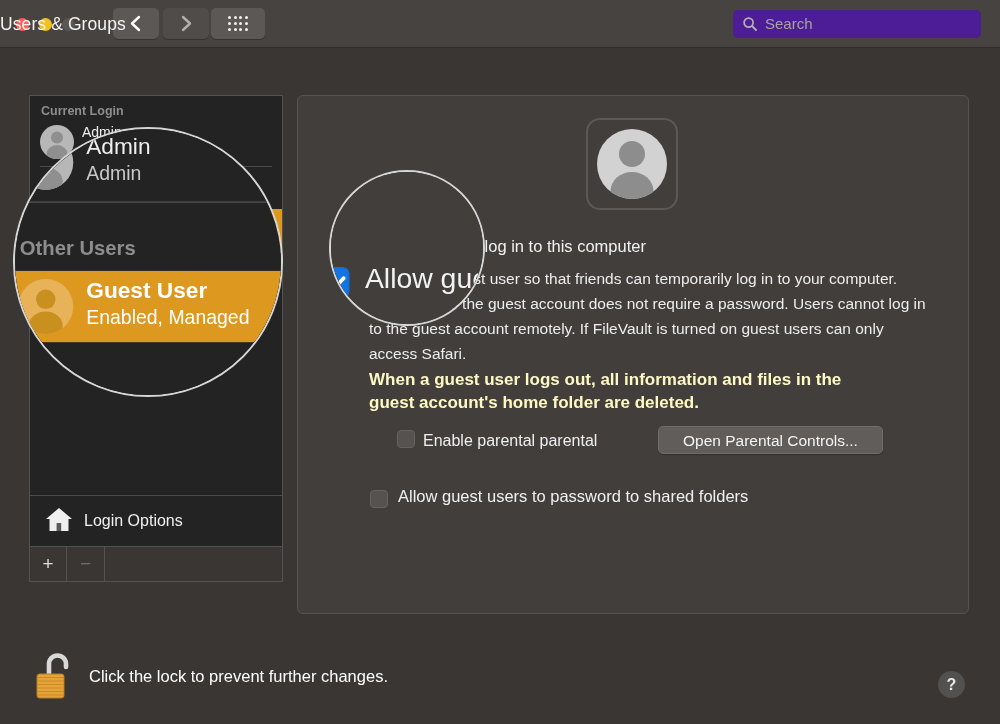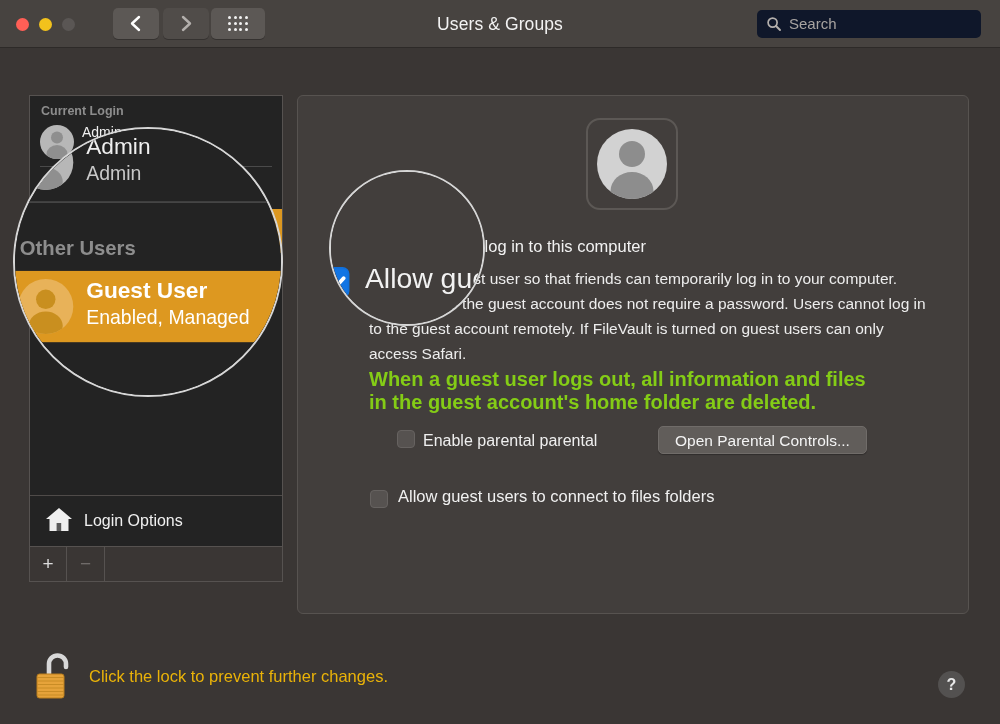--- a/index.html
+++ b/index.html
@@ -75,32 +75,31 @@
     background: #f2f2f2;
     border-radius: 50%;
     display: block;
   }
 
   .win-title {
     position: absolute;
     left: 0; top: 0;
     width: 1000px; height: 48px;
     line-height: 48px;
-    text-align: center;
     color: #f3f3f3;
     font-size: 17.5px;
     font-weight: 500;
     letter-spacing: 0.1px;
   }
 
   .searchfield {
     position: absolute;
     right: 19px; top: 10px;
-    width: 224px; height: 28px;
-    background: #0f172a;
+    width: 248px; height: 28px;
+    background: #4c1d95;
     border-radius: 5px;
     box-sizing: border-box;
   }
   .search-icon {
     position: absolute;
     left: 9px; top: 6px;
     width: 16px; height: 16px;
   }
   .search-ph {
     position: absolute;
@@ -273,43 +272,43 @@
     left: 71px; top: 170px;
     width: 562px;
     font-size: 15.5px;
     line-height: 25px;
     color: #ededed;
   }
   .body-bold {
     position: absolute;
     left: 71px; top: 272px;
     width: 520px;
-    font-size: 20px;
+    font-size: 17px;
     line-height: 23px;
-    color: #84cc16;
+    color: #fef9c3;
     font-weight: 700;
   }
 
   .parental-row {
     position: absolute;
     left: 99px; top: 334px;
     height: 28px;
   }
   .parental-label {
     position: absolute;
     left: 26px; top: 2px;
     font-size: 16px;
     color: #efefef;
     white-space: nowrap;
   }
   .parental-btn {
     position: absolute;
     left: 261px; top: -4px;
     height: 28px;
-    padding: 0 16px;
+    padding: 0 24px;
     line-height: 28px;
     background: #615d5a;
     border: 1px solid #706c69;
     border-radius: 5px;
     color: #f4f4f4;
     font-size: 15.5px;
     white-space: nowrap;
     box-sizing: border-box;
     box-shadow: 0 1px 1px rgba(0,0,0,0.28);
   }
@@ -330,21 +329,21 @@
   .lock-icon {
     position: absolute;
     left: 32px; top: 650px;
     width: 44px; height: 52px;
   }
   .lock-text {
     position: absolute;
     left: 89px; top: 650px;
     height: 52px;
     line-height: 52px;
-    color: #eab308;
+    color: #ffffff;
     font-size: 16.5px;
   }
   .help-btn {
     position: absolute;
     left: 938px; top: 671px;
     width: 27px; height: 27px;
     border-radius: 50%;
     background: #535150;
     color: #e8e8e8;
     font-size: 16px;
@@ -499,21 +498,21 @@
     <div class="body-bold">When a guest user logs out, all information and files in the guest account's home folder are deleted.</div>
 
     <div class="parental-row">
       <div class="cb off"></div>
       <div class="parental-label">Enable parental parental</div>
       <div class="parental-btn">Open Parental Controls...</div>
     </div>
 
     <div class="shared-row">
       <div class="cb off"></div>
-      <div class="shared-label">Allow guest users to connect to files folders</div>
+      <div class="shared-label">Allow guest users to password to shared folders</div>
     </div>
   </div>
 
   <svg class="lock-icon" viewBox="0 0 44 52">
     <path d="M17 24 L17 14 A8.5 8.5 0 0 1 34 14 L34 17" stroke="#d8d8d8" stroke-width="4.6" fill="none" stroke-linecap="round"></path>
     <rect x="5" y="24" width="27" height="24" rx="2.5" fill="#e6a33a"></rect>
     <rect x="5" y="24" width="27" height="24" rx="2.5" fill="none" stroke="#b97d1c" stroke-width="1"></rect>
     <g stroke="#c98c25" stroke-width="1">
       <line x1="5" y1="27.5" x2="32" y2="27.5"></line>
       <line x1="5" y1="31" x2="32" y2="31"></line>

